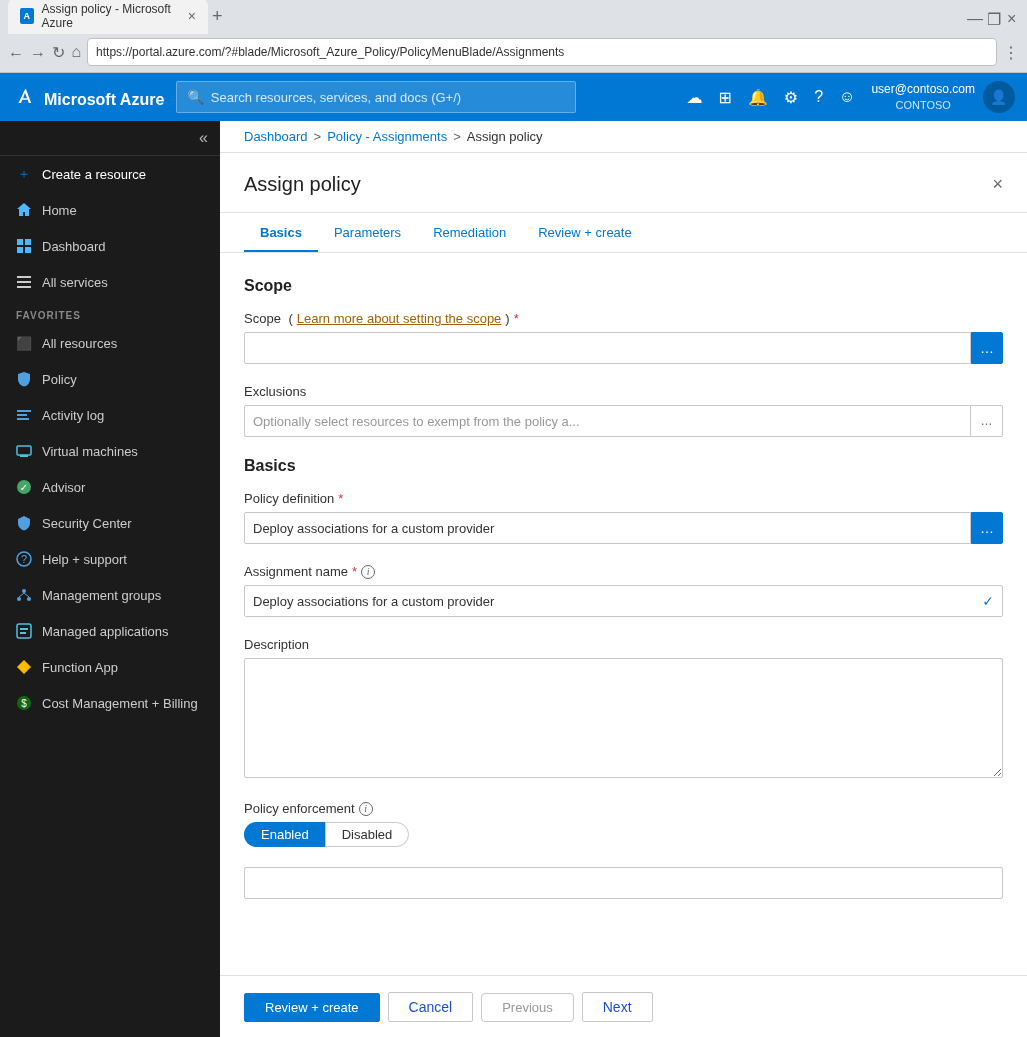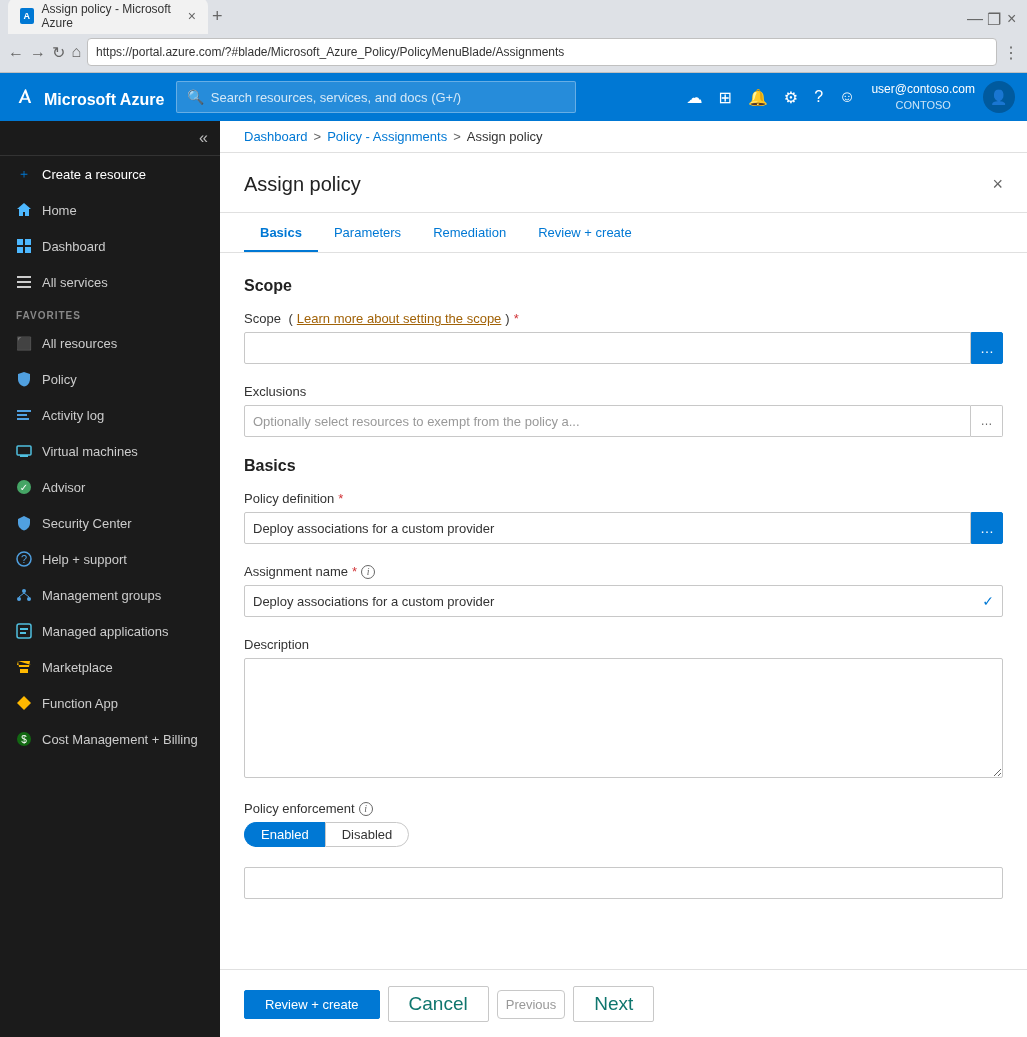--- a/index.html
+++ b/index.html
@@ -93,22 +93,22 @@
     .toggle-btn { padding: 4px 16px; border: 1px solid #c8c8c8; font-size: 13px; cursor: pointer; background: white; color: #333; }
     .toggle-btn:first-child { border-radius: 16px 0 0 16px; border-right: none; }
     .toggle-btn:last-child { border-radius: 0 16px 16px 0; }
     .toggle-btn.active { background: #0078d4; color: white; border-color: #0078d4; }
 
     .info-icon { width: 14px; height: 14px; border: 1px solid #666; border-radius: 50%; display: inline-flex; align-items: center; justify-content: center; font-size: 10px; color: #666; cursor: pointer; font-style: italic; font-family: serif; }
 
     
     .panel-footer { border-top: 1px solid #e0e0e0; padding: 16px 24px; display: flex; gap: 8px; align-items: center; background: white; }
     .btn-primary { background: #0078d4; color: white; border: 1px solid #0078d4; padding: 6px 20px; font-size: 13px; cursor: pointer; border-radius: 2px; }
-    .btn-secondary { background: white; color: #0f766e; border: 1px solid #c8c8c8; padding: 6px 20px; font-size: 19px; cursor: pointer; border-radius: 2px; }
-    .btn-disabled { background: white; color: #999; border: 1px solid #c8c8c8; padding: 6px 8px; font-size: 13px; cursor: not-allowed; border-radius: 4px; }
+    .btn-secondary { background: white; color: #1d4ed8; border: 1px solid #c8c8c8; padding: 6px 20px; font-size: 14px; cursor: pointer; border-radius: 2px; }
+    .btn-disabled { background: white; color: #999; border: 1px solid #c8c8c8; padding: 6px 20px; font-size: 13px; cursor: not-allowed; border-radius: 4px; }
 
     
     .icon-blue { color: #0078d4; }
   </style>
 </head>
 <body>
 
 <div class="browser-chrome">
   <div class="browser-titlebar">
     <div class="browser-tab">
@@ -288,29 +288,20 @@
       <div class="sidebar-icon">
         <svg width="16" height="16" viewBox="0 0 16 16" fill="#50c0e0">
             <rect x="1" y="1" width="14" height="14" rx="2" fill="none" stroke="#50c0e0" stroke-width="1.5"></rect>
             <rect x="4" y="5" width="8" height="2"></rect>
             <rect x="4" y="9" width="6" height="2"></rect>
           </svg>
       </div>
       <span>Managed applications</span>
     </div>
 
-    <div class="sidebar-item">
-      <div class="sidebar-icon">
-        <svg width="16" height="16" viewBox="0 0 16 16" fill="#ffb900">
-            <path d="M2 2h12l-1 6H3zm0 0L1 6h14"></path>
-            <rect x="4" y="10" width="8" height="4" fill="#ffb900"></rect>
-          </svg>
-      </div>
-      <span>Marketplace</span>
-    </div>
 
     <div class="sidebar-item">
       <div class="sidebar-icon">
         <svg width="16" height="16" viewBox="0 0 16 16" fill="#ffb900">
             <polygon points="8,1 15,8 8,15 1,8"></polygon>
           </svg>
       </div>
       <span>Function App</span>
     </div>
 

